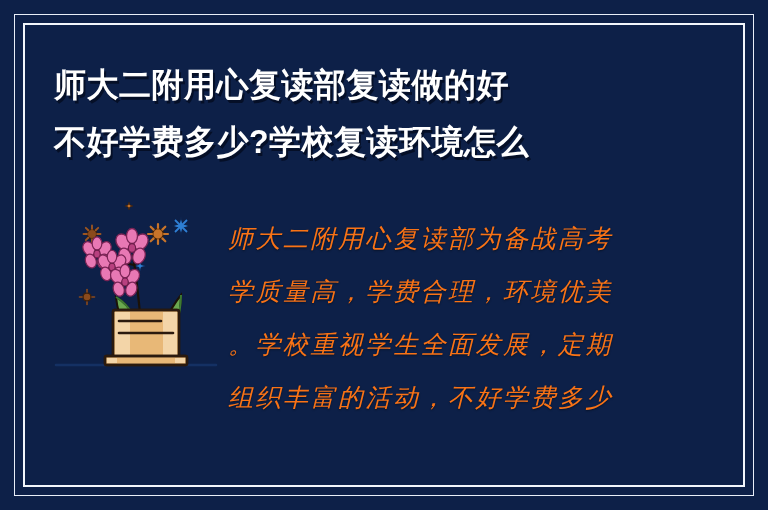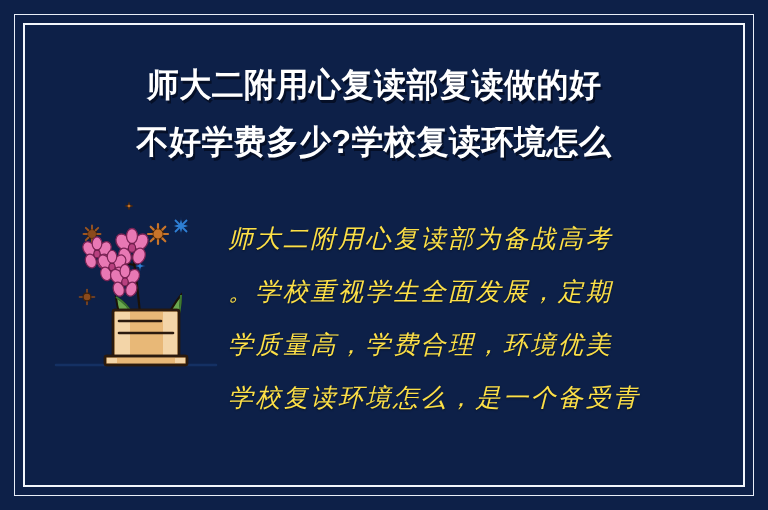--- a/index.html
+++ b/index.html
@@ -37,21 +37,20 @@
     border: 2px solid #f2f6fc;
     pointer-events: none;
   }
 
   
   #title-block {
     position: absolute;
     left: 54px;
     top: 56px;
     width: 660px;
-    text-align: center;
   }
   .title-line {
     color: #ffffff;
     font-size: 33px;
     line-height: 57px;
     font-weight: bold;
     letter-spacing: 0.5px;
     white-space: nowrap;
     text-shadow: 2px 3px 0 rgba(3,10,28,0.75);
     transform: scaleX(0.97);
@@ -59,21 +58,21 @@
   }
 
   
   #body-copy {
     position: absolute;
     left: 228px;
     top: 212px;
     width: 448px;
   }
   .body-line {
-    color: #fde047;
+    color: #f97316;
     font-family: "DejaVu Serif", serif;
     font-size: 25px;
     line-height: 53px;
     font-style: italic;
     font-weight: normal;
     letter-spacing: 2.5px;
     white-space: nowrap;
     text-shadow: 0 1px 2px rgba(0,0,0,0.45);
   }
 
@@ -230,18 +229,18 @@
         <rect x="55" y="163" width="82" height="9" rx="1.5" fill="#e8b877" stroke="#2a1a0e" stroke-width="2.4"></rect>
         <rect x="57" y="165" width="10" height="5" fill="#f3d5a8"></rect>
         <rect x="125" y="165" width="10" height="5" fill="#f3d5a8"></rect>
         <rect x="55" y="163" width="82" height="9" rx="1.5" fill="none" stroke="#2a1a0e" stroke-width="2.4"></rect>
       </g>
     </svg>
   </div>
 
   <div id="body-copy">
     <div class="body-line">师大二附用心复读部为备战高考</div>
+    <div class="body-line">学质量高，学费合理，环境优美</div>
     <div class="body-line">。学校重视学生全面发展，定期</div>
-    <div class="body-line">学质量高，学费合理，环境优美</div>
-    <div class="body-line">学校复读环境怎么，是一个备受青</div>
+    <div class="body-line">组织丰富的活动，不好学费多少</div>
   </div>
 
 </div>
 
 </body></html>

